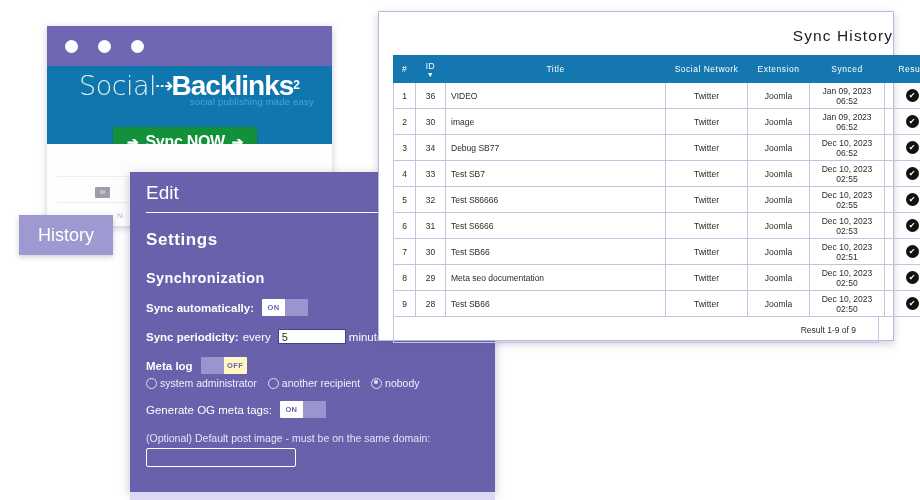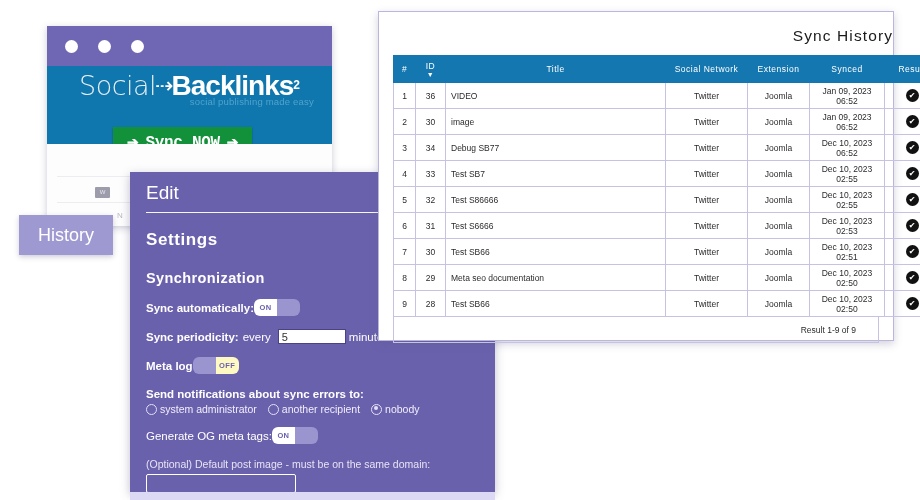--- a/index.html
+++ b/index.html
@@ -109,21 +109,21 @@
     background: #13913a;
     color: #ffffff;
     font-size: 16px;
     font-weight: bold;
     padding: 6px 14px 7px 14px;
     letter-spacing: -0.3px;
     white-space: nowrap;
     box-shadow: 0 1px 2px rgba(0,0,0,0.25);
   }
   #sync-now-button .sn-arrow { font-size: 14px; }
-  #sync-now-button .sn-label { margin: 0 7px; font-family: Liberation Mono, monospace; }
+  #sync-now-button .sn-label { margin: 0 7px; }
 
   #browser-body {
     position: relative;
     height: 82px;
     background: #fdfdfd;
   }
   .mock-rule {
     position: absolute;
     left: 10px;
     right: 10px;
@@ -221,23 +221,24 @@
     font-size: 11.5px;
     margin-top: 13px;
   }
   .field-row.bold { font-weight: bold; }
   .field-label { white-space: nowrap; }
 
   
   .toggle {
     width: 46px;
     height: 17px;
-    border-radius: 6px;
+    border-radius: 1px;
     display: flex;
     overflow: hidden;
+    margin-left: 8px;
     flex: none;
   }
   .toggle .half {
     width: 50%;
     display: flex;
     align-items: center;
     justify-content: center;
     font-size: 7.5px;
     font-weight: bold;
     letter-spacing: 0.4px;
@@ -455,21 +456,20 @@
     </div>
 
     <div class="field-row bold">
       <span class="field-label">Meta log</span>
       <span class="toggle off">
         <span class="half dim"></span>
         <span class="half lit">OFF</span>
       </span>
     </div>
 
-    <div id="notif-heading">Send notifications about sync errors to:</div>
     <div id="radio-row">
       <span class="radio-item">
         <span class="radio"></span>
         <span>system administrator</span>
       </span>
       <span class="radio-item">
         <span class="radio"></span>
         <span>another recipient</span>
       </span>
       <span class="radio-item">

